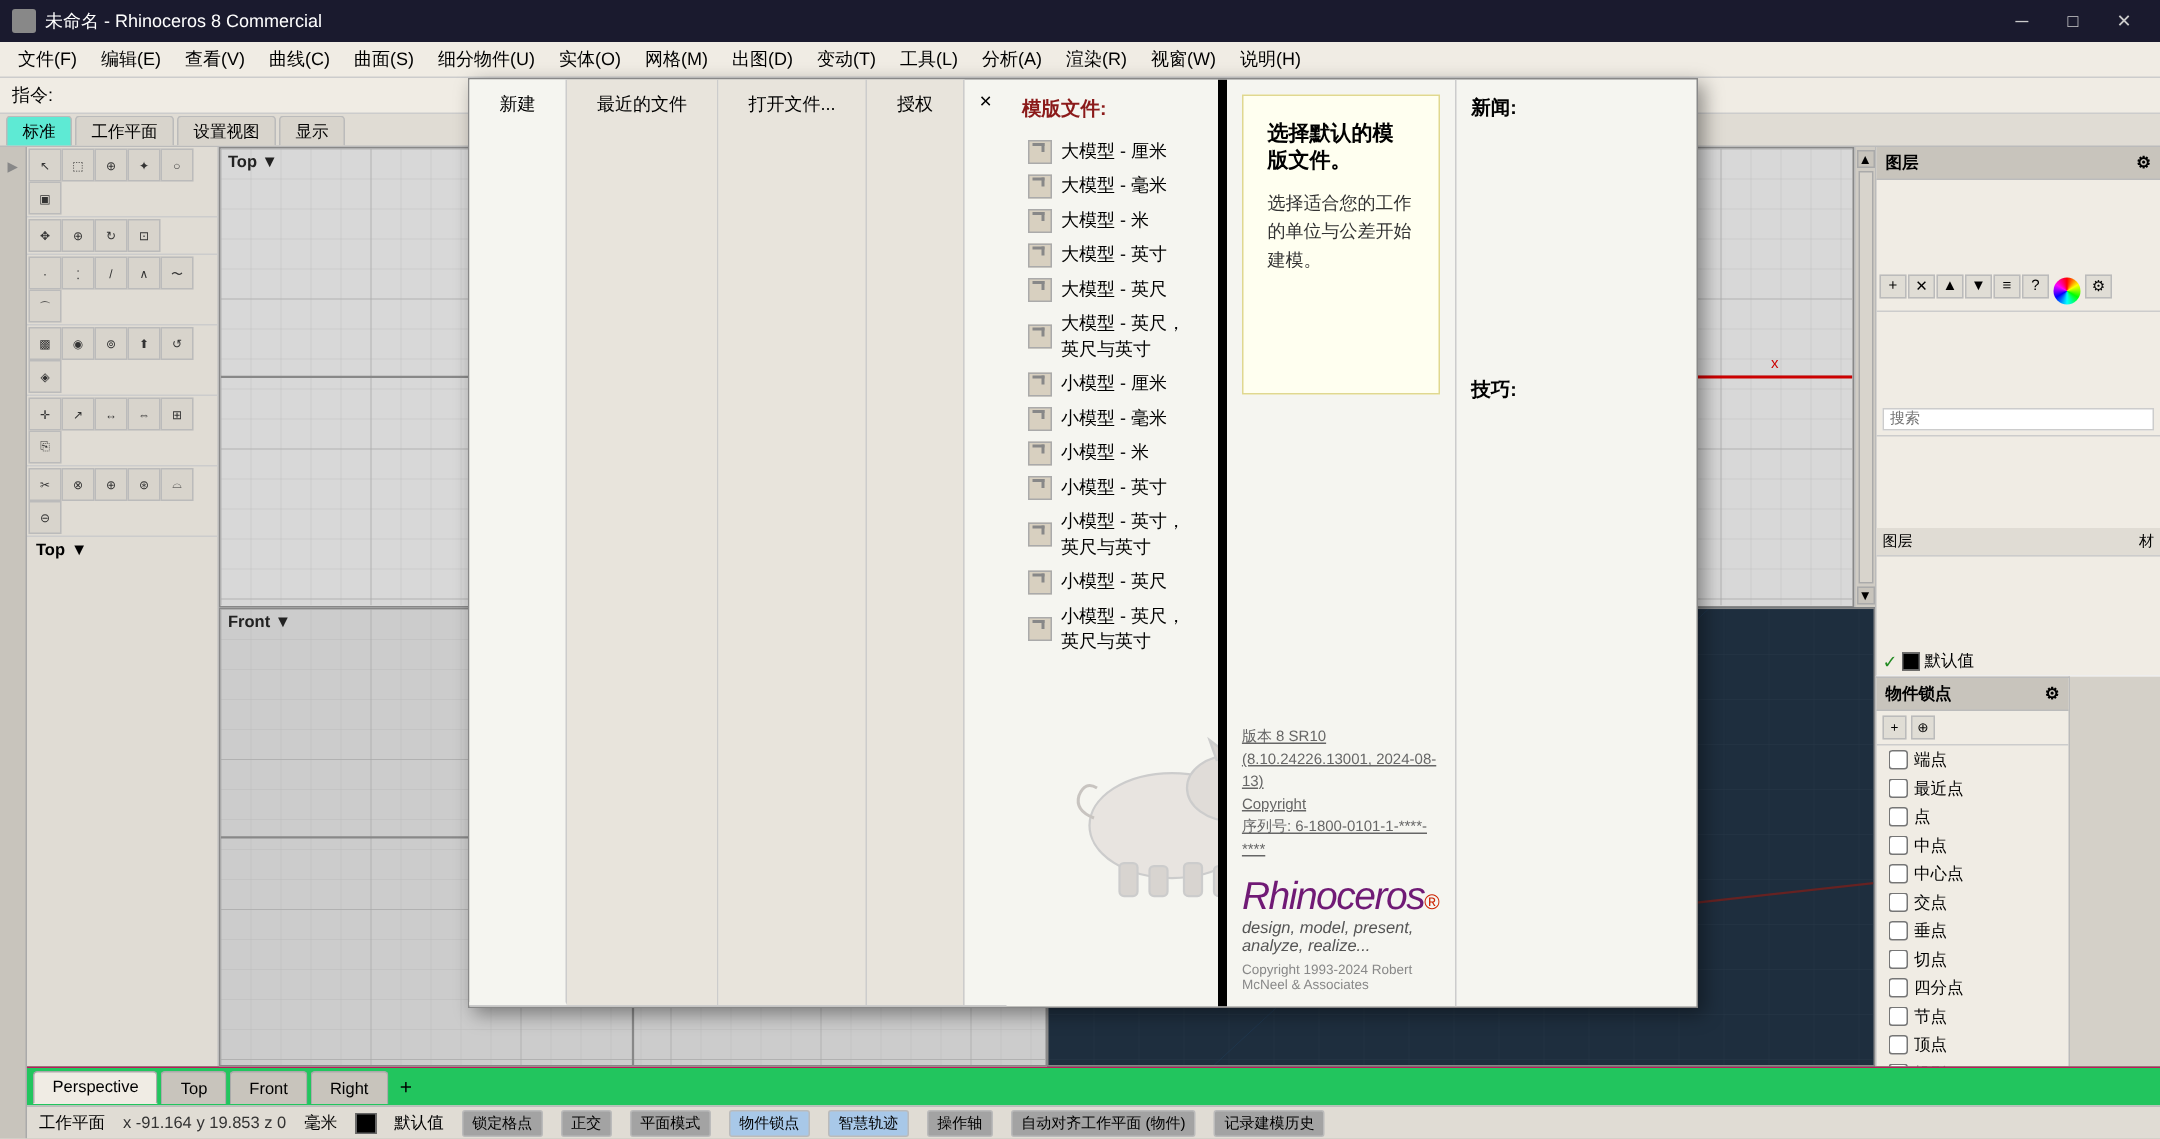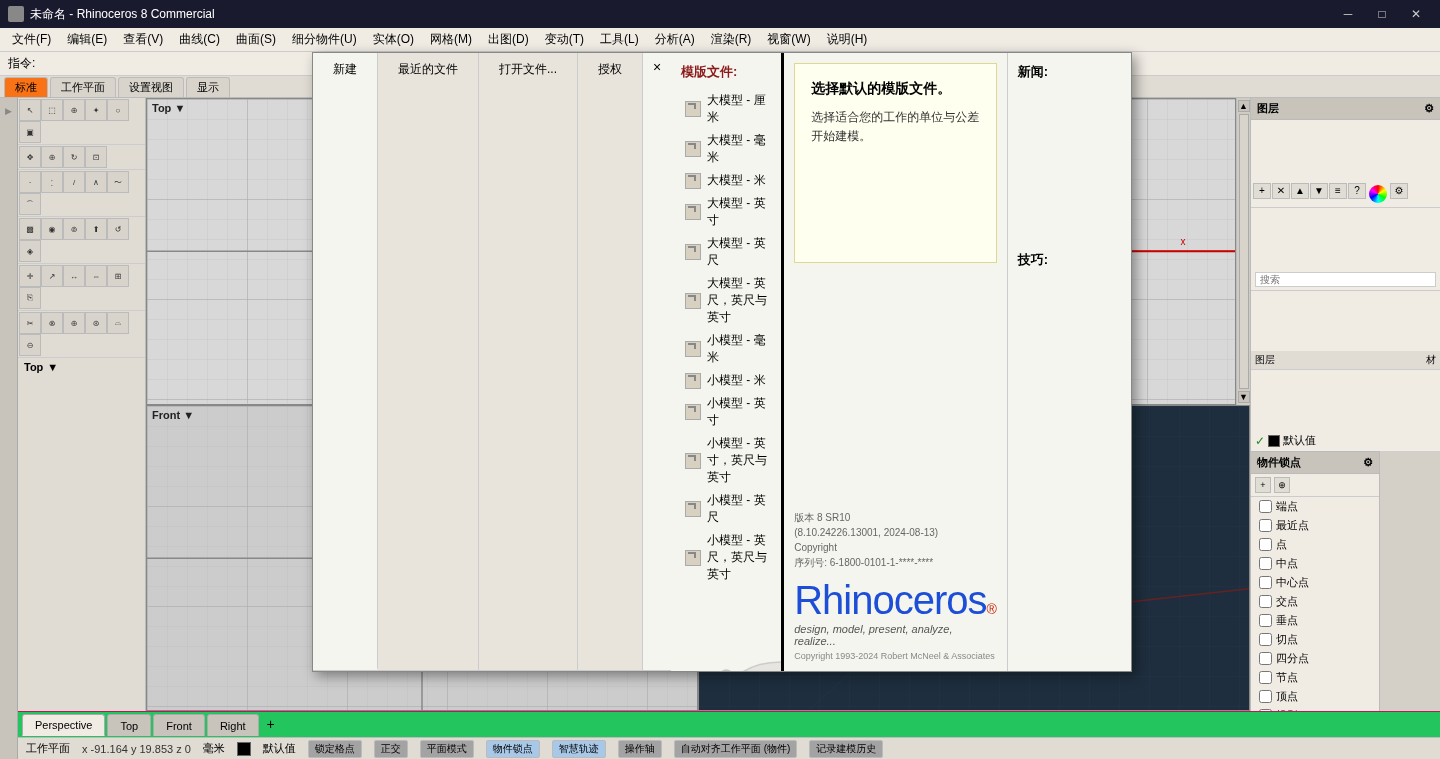--- a/index.html
+++ b/index.html
@@ -112,21 +112,21 @@
       align-items: center;
       justify-content: center;
     }
     .modal-body {
       display: flex;
       flex: 1;
       overflow: hidden;
     }
     .modal-left {
       width: 258px;
-      border-right: 3px solid #000000;
+      border-right: 6px solid #000000;
       padding: 10px;
       overflow-y: auto;
     }
     .modal-center {
       flex: 1;
       padding: 10px;
       display: flex;
       flex-direction: column;
     }
     .modal-right {
@@ -180,26 +180,28 @@
     }
     .select-default-desc {
       font-size: 12px;
       line-height: 1.6;
       color: #333;
     }
     .rhino-version {
       font-size: 10px;
       color: #666;
       line-height: 1.5;
+      text-decoration: underline;
     }
     .rhino-logo-text {
-      font-size: 40px;
+      font-size: 26px;
       font-weight: 300;
-      color: #1d4ed8;
+      color: #701a75;
       letter-spacing: -1px;
+      font-style: italic;
     }
     .rhino-logo-sub {
       font-size: 11px;
       color: #555;
       font-style: italic;
     }
     .rhino-copyright {
       font-size: 9px;
       color: #888;
       margin-top: 4px;
@@ -544,21 +546,21 @@
     <span class="menu-item">视窗(W)</span>
     <span class="menu-item">说明(H)</span>
   </div>
 
   <div class="command-bar">
     <span>指令:</span>
     <input style="flex: 1 1 0%; margin-left: 8px; border: none; background: transparent; font-size: 12px; outline: none;">
   </div>
 
   <div class="toolbar-row">
-    <button class="toolbar-tab active" style="padding:2px 10px;font-size:11px;cursor:pointer;border:1px solid #bbb;border-bottom:none;background:#f97316;border-radius:3px 3px 0 0;">标准</button>
+    <button class="toolbar-tab active" style="padding:2px 10px;font-size:11px;cursor:pointer;border:1px solid #bbb;border-bottom:none;background:#5eead4;border-radius:3px 3px 0 0;">标准</button>
     <button class="toolbar-tab" style="padding:2px 10px;font-size:11px;cursor:pointer;border:1px solid #bbb;border-bottom:none;background:#d8d4cc;border-radius:3px 3px 0 0;">工作平面</button>
     <button class="toolbar-tab" style="padding:2px 10px;font-size:11px;cursor:pointer;border:1px solid #bbb;border-bottom:none;background:#d8d4cc;border-radius:3px 3px 0 0;">设置视图</button>
     <button class="toolbar-tab" style="padding:2px 10px;font-size:11px;cursor:pointer;border:1px solid #bbb;border-bottom:none;background:#d8d4cc;border-radius:3px 3px 0 0;">显示</button>
   </div>
 
   <div class="content-area" style="flex:1; display:flex; overflow:hidden;">
 
     <div class="left-strip">
       <div style="font-size:9px; color:#888; writing-mode:vertical-rl; margin-top:4px;">▶</div>
     </div>
@@ -863,20 +865,24 @@
           <div class="template-item">
             <div class="template-icon"></div>
             <span>大模型 - 英尺</span>
           </div>
           <div class="template-item">
             <div class="template-icon"></div>
             <span>大模型 - 英尺，英尺与英寸</span>
           </div>
           <div class="template-item">
             <div class="template-icon"></div>
+            <span>小模型 - 厘米</span>
+          </div>
+          <div class="template-item">
+            <div class="template-icon"></div>
             <span>小模型 - 毫米</span>
           </div>
           <div class="template-item">
             <div class="template-icon"></div>
             <span>小模型 - 米</span>
           </div>
           <div class="template-item">
             <div class="template-icon"></div>
             <span>小模型 - 英寸</span>
           </div>

